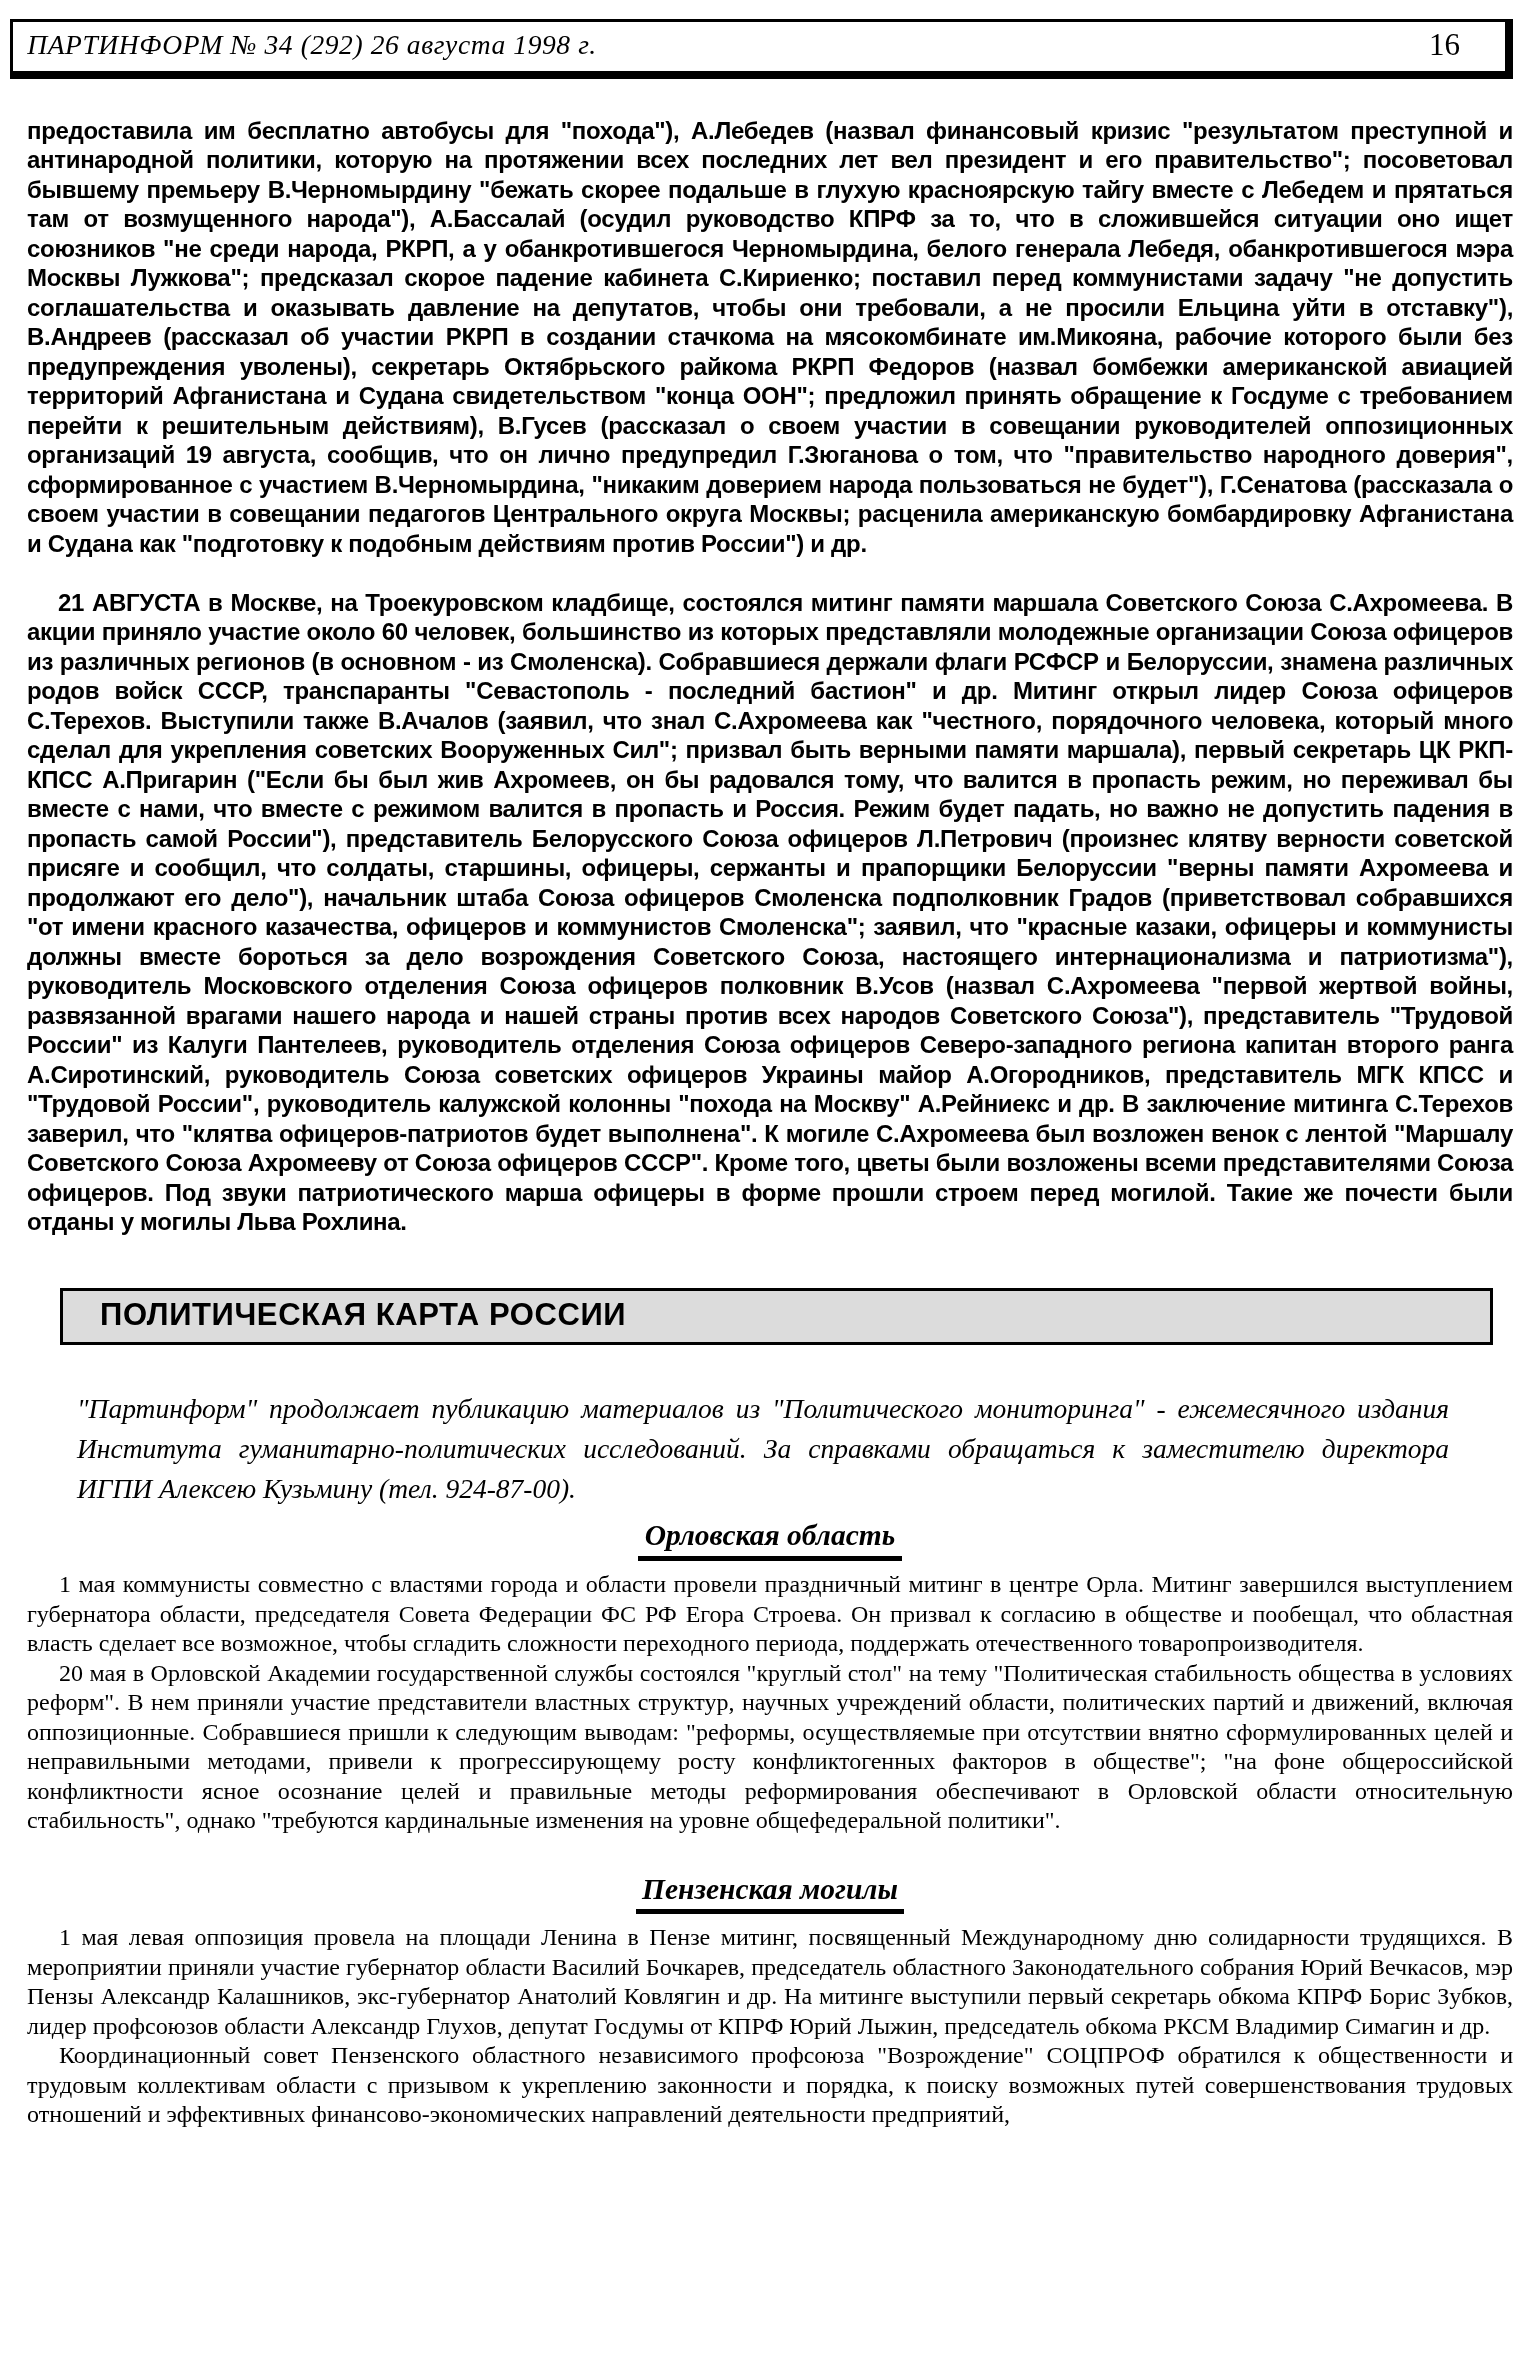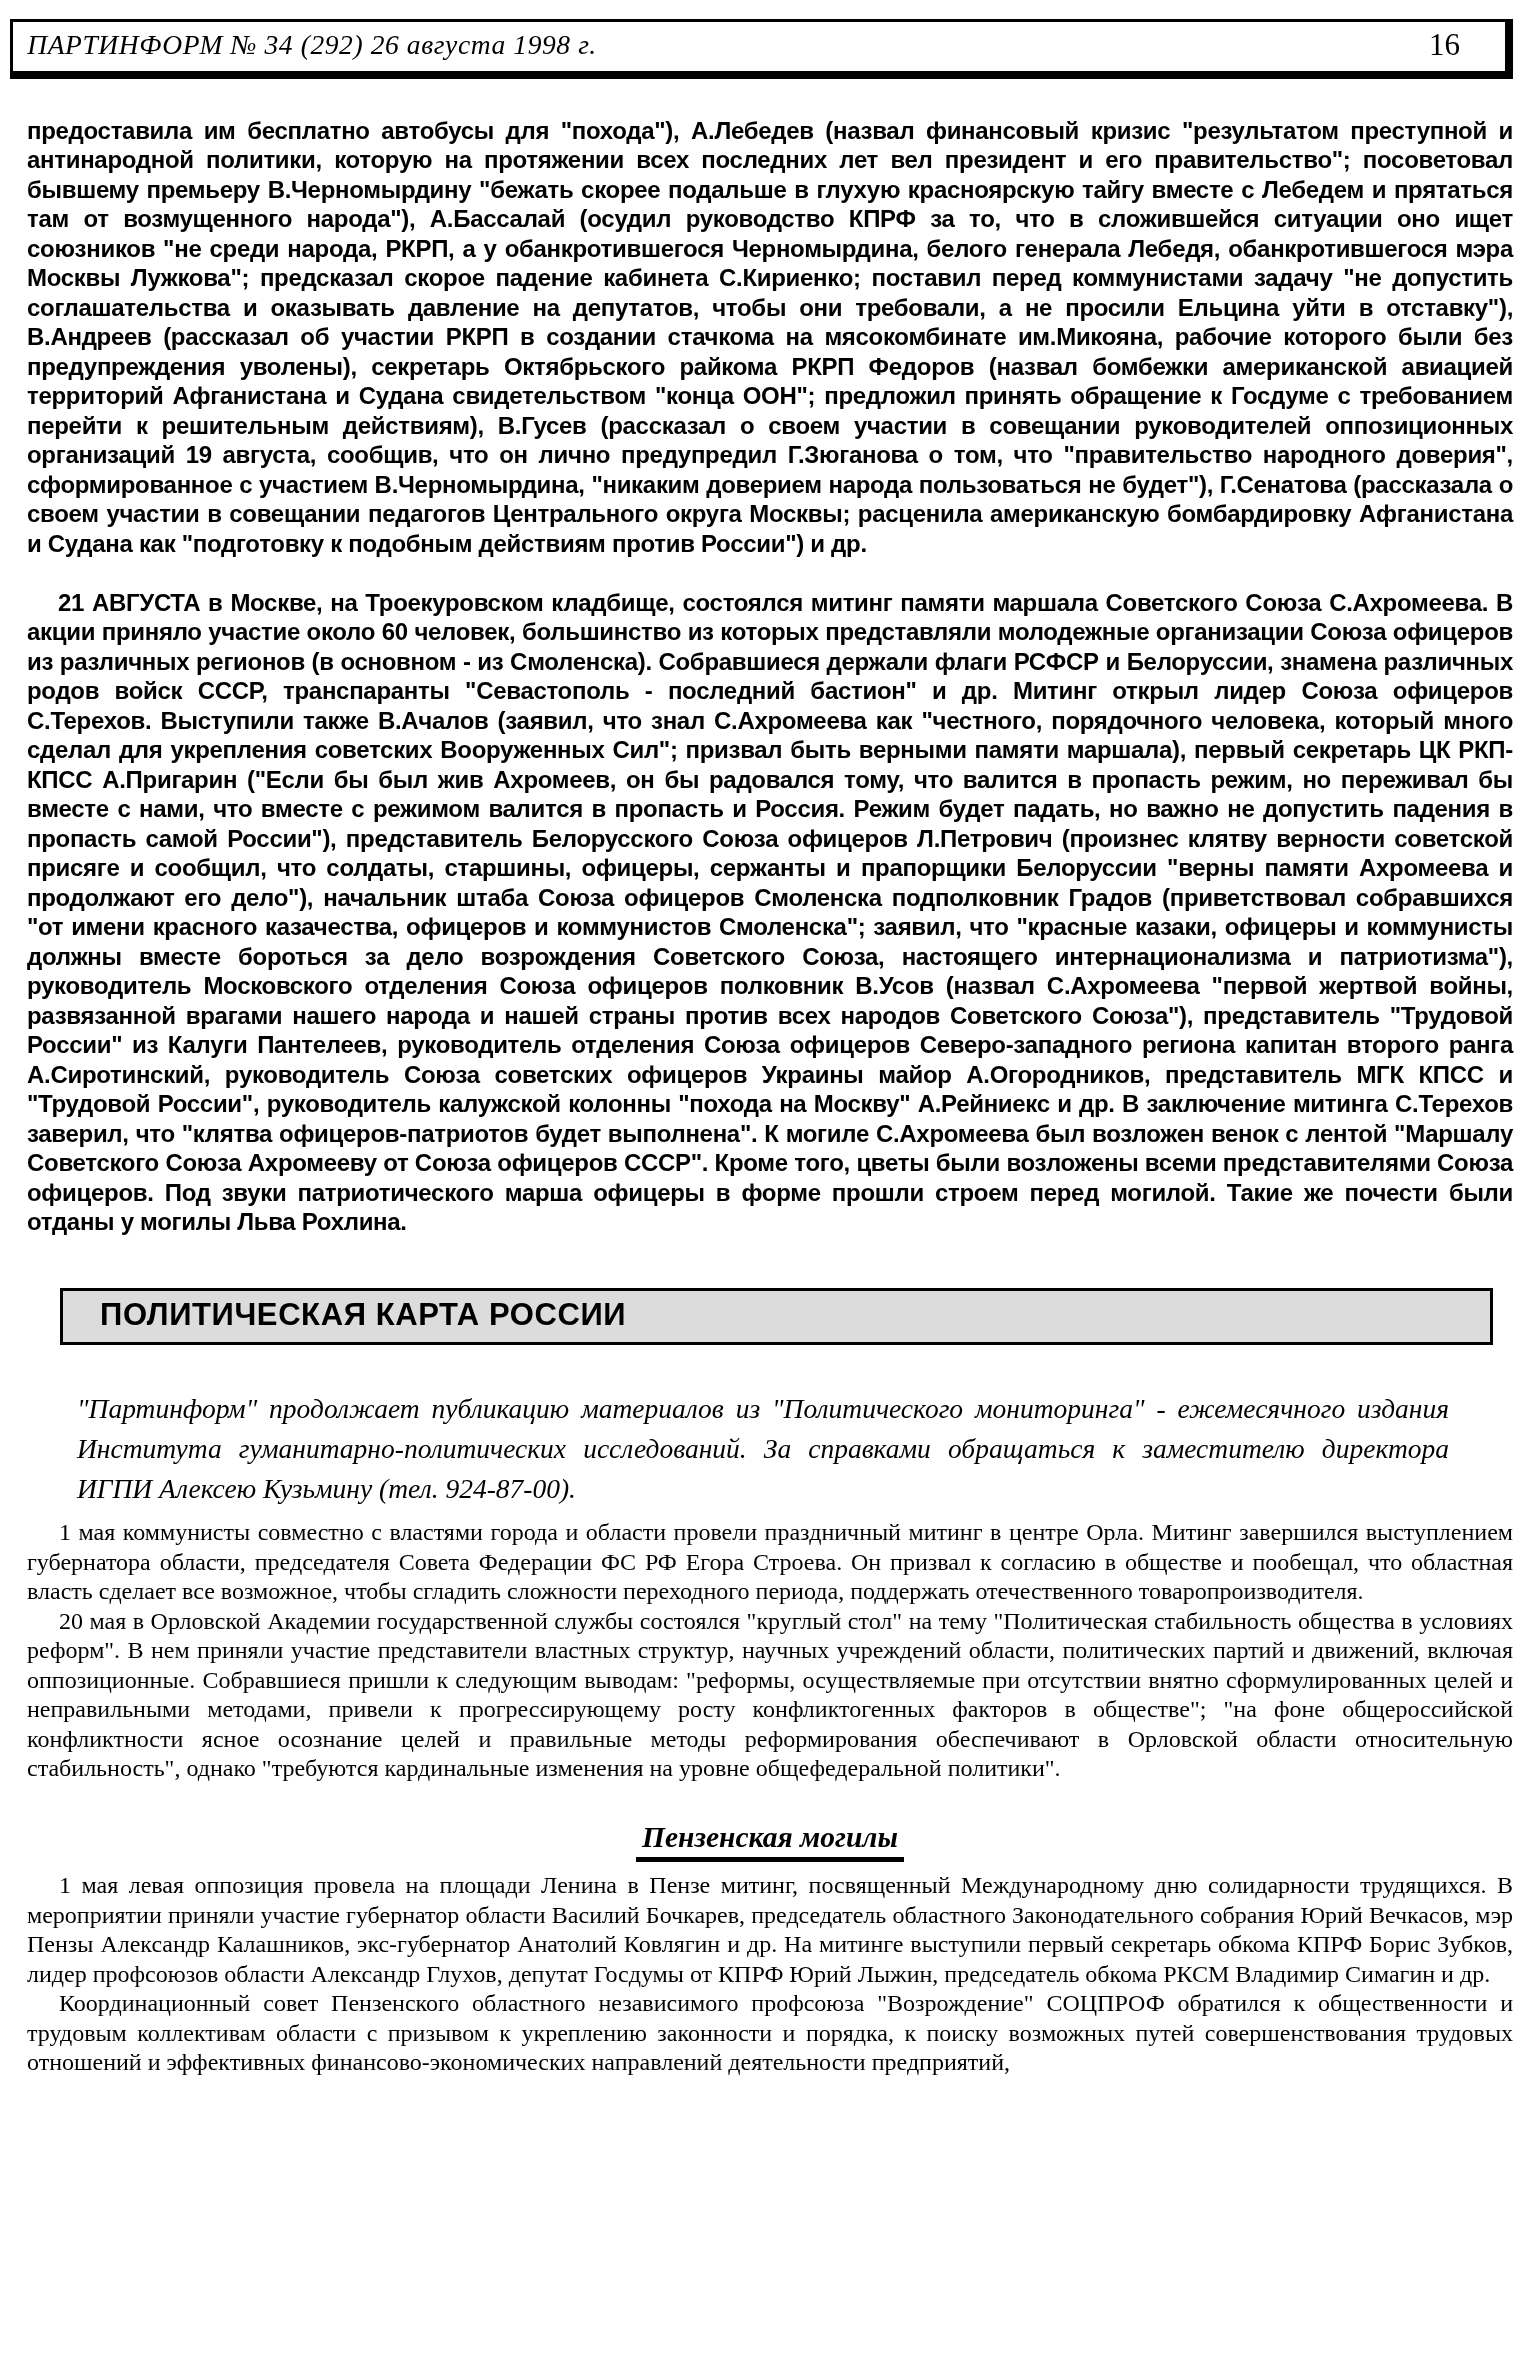--- a/index.html
+++ b/index.html
@@ -141,20 +141,23 @@
 
     <p class="news-par second"><span class="date-lead">21 АВГУСТА</span><span> в Москве, на Троекуровском кладбище, состоялся митинг памяти маршала Советского Союза С.Ахромеева. В акции приняло участие около 60 человек, большинство из которых представляли молодежные организации Союза офицеров из различных регионов (в основном - из Смоленска). Собравшиеся держали флаги РСФСР и Белоруссии, знамена различных родов войск СССР, транспаранты "Севастополь - последний бастион" и др. Митинг открыл лидер Союза офицеров С.Терехов. Выступили также В.Ачалов (заявил, что знал С.Ахромеева как "честного, порядочного человека, который много сделал для укрепления советских Вооруженных Сил"; призвал быть верными памяти маршала), первый секретарь ЦК РКП-КПСС А.Пригарин ("Если бы был жив Ахромеев, он бы радовался тому, что валится в пропасть режим, но переживал бы вместе с нами, что вместе с режимом валится в пропасть и Россия. Режим будет падать, но важно не допустить падения в пропасть самой России"), представитель Белорусского Союза офицеров Л.Петрович (произнес клятву верности советской присяге и сообщил, что солдаты, старшины, офицеры, сержанты и прапорщики Белоруссии "верны памяти Ахромеева и продолжают его дело"), начальник штаба Союза офицеров Смоленска подполковник Градов (приветствовал собравшихся "от имени красного казачества, офицеров и коммунистов Смоленска"; заявил, что "красные казаки, офицеры и коммунисты должны вместе бороться за дело возрождения Советского Союза, настоящего интернационализма и патриотизма"), руководитель Московского отделения Союза офицеров полковник В.Усов (назвал С.Ахромеева "первой жертвой войны, развязанной врагами нашего народа и нашей страны против всех народов Советского Союза"), представитель "Трудовой России" из Калуги Пантелеев, руководитель отделения Союза офицеров Северо-западного региона капитан второго ранга А.Сиротинский, руководитель Союза советских офицеров Украины майор А.Огородников, представитель МГК КПСС и "Трудовой России", руководитель калужской колонны "похода на Москву" А.Рейниекс и др. В заключение митинга С.Терехов заверил, что "клятва офицеров-патриотов будет выполнена". К могиле С.Ахромеева был возложен венок с лентой "Маршалу Советского Союза Ахромееву от Союза офицеров СССР". Кроме того, цветы были возложены всеми представителями Союза офицеров. Под звуки патриотического марша офицеры в форме прошли строем перед могилой. Такие же почести были отданы у могилы Льва Рохлина.</span></p>
 
     <div class="section-banner">
       <span class="section-banner-title">ПОЛИТИЧЕСКАЯ КАРТА РОССИИ</span>
     </div>
 
     <p class="section-note">"Партинформ" продолжает публикацию материалов из "Политического мониторинга" - ежемесячного издания Института гуманитарно-политических исследований. За справками обращаться к заместителю директора ИГПИ Алексею Кузьмину (тел. 924-87-00).</p>
 
 
+    <div class="region-heading-wrap">
+      <span class="region-title">Орловская область</span>
+    </div>
     <p class="region-par">1 мая коммунисты совместно с властями города и области провели праздничный митинг в центре Орла. Митинг завершился выступлением губернатора области, председателя Совета Федерации ФС РФ Егора Строева. Он призвал к согласию в обществе и пообещал, что областная власть сделает все возможное, чтобы сгладить сложности переходного периода, поддержать отечественного товаропроизводителя.</p>
     <p class="region-par">20 мая в Орловской Академии государственной службы состоялся "круглый стол" на тему "Политическая стабильность общества в условиях реформ". В нем приняли участие представители властных структур, научных учреждений области, политических партий и движений, включая оппозиционные. Собравшиеся пришли к следующим выводам: "реформы, осуществляемые при отсутствии внятно сформулированных целей и неправильными методами, привели к прогрессирующему росту конфликтогенных факторов в обществе"; "на фоне общероссийской конфликтности ясное осознание целей и правильные методы реформирования обеспечивают в Орловской области относительную стабильность", однако "требуются кардинальные изменения на уровне общефедеральной политики".</p>
 
     <div class="region-heading-wrap spaced">
       <span class="region-title">Пензенская могилы</span>
     </div>
     <p class="region-par">1 мая левая оппозиция провела на площади Ленина в Пензе митинг, посвященный Международному дню солидарности трудящихся. В мероприятии приняли участие губернатор области Василий Бочкарев, председатель областного Законодательного собрания Юрий Вечкасов, мэр Пензы Александр Калашников, экс-губернатор Анатолий Ковлягин и др. На митинге выступили первый секретарь обкома КПРФ Борис Зубков, лидер профсоюзов области Александр Глухов, депутат Госдумы от КПРФ Юрий Лыжин, председатель обкома РКСМ Владимир Симагин и др.</p>
     <p class="region-par">Координационный совет Пензенского областного независимого профсоюза "Возрождение" СОЦПРОФ обратился к общественности и трудовым коллективам области с призывом к укреплению законности и порядка, к поиску возможных путей совершенствования трудовых отношений и эффективных финансово-экономических направлений деятельности предприятий,</p>
 
   </div>

